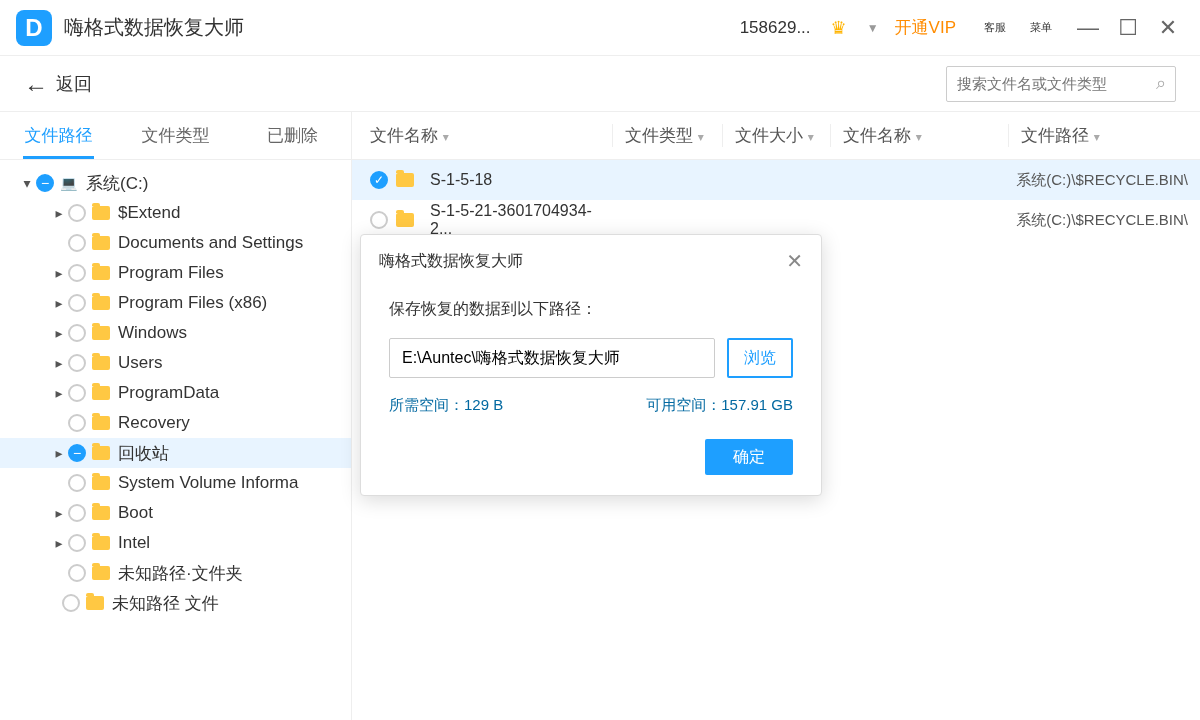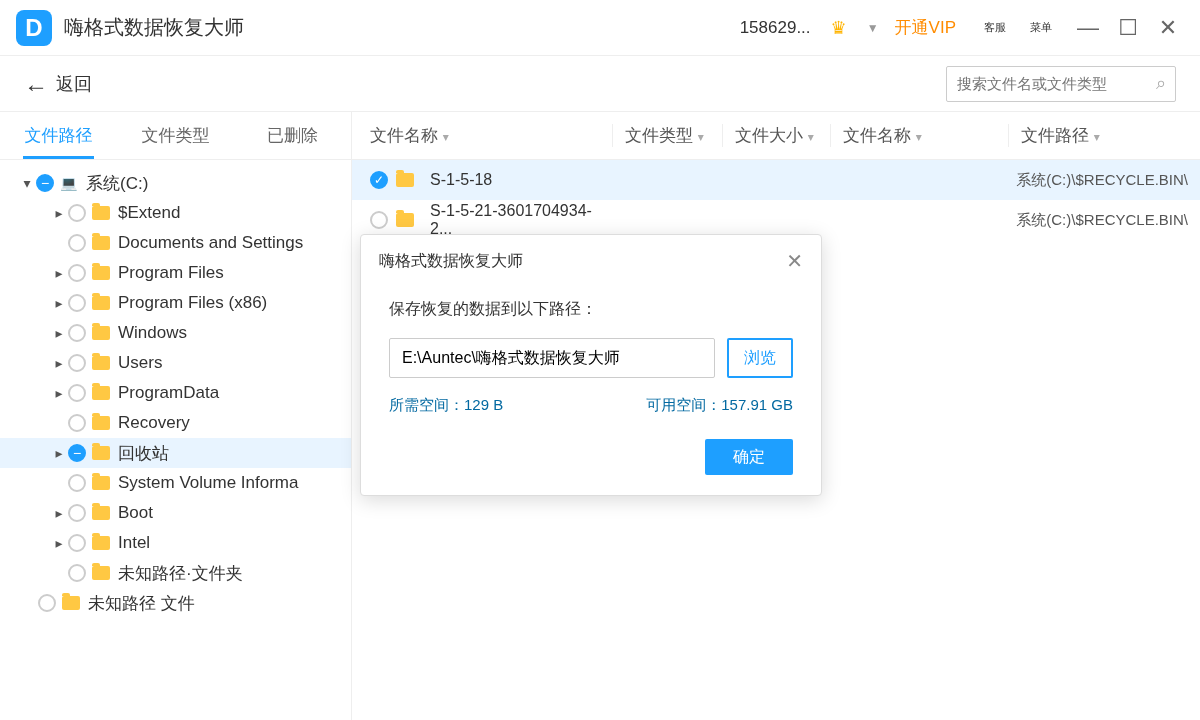--- a/index.html
+++ b/index.html
@@ -192,21 +192,21 @@
           <span class="check"></span>
           <span class="folder-icon"></span>
           <span>Intel</span>
         </div>
         <div class="tree-row" style="padding-left: 50px;">
           <span class="chev empty">▸</span>
           <span class="check"></span>
           <span class="folder-icon"></span>
           <span>未知路径·文件夹</span>
         </div>
-        <div class="tree-row" style="padding-left: 20px;">
+        <div class="tree-row" style="padding-left: 44px;">
           <span class="chev empty">▸</span>
           <span class="check"></span>
           <span class="folder-icon"></span>
           <span>未知路径 文件</span>
         </div>
       </div>
   </div>
 
   <div class="content">
     <div class="col-header">

